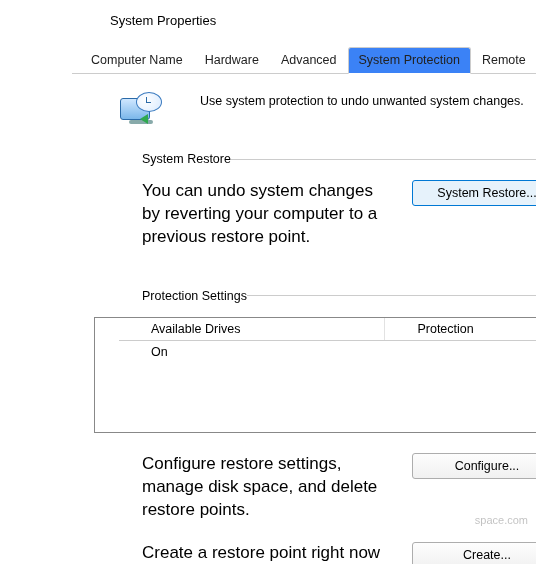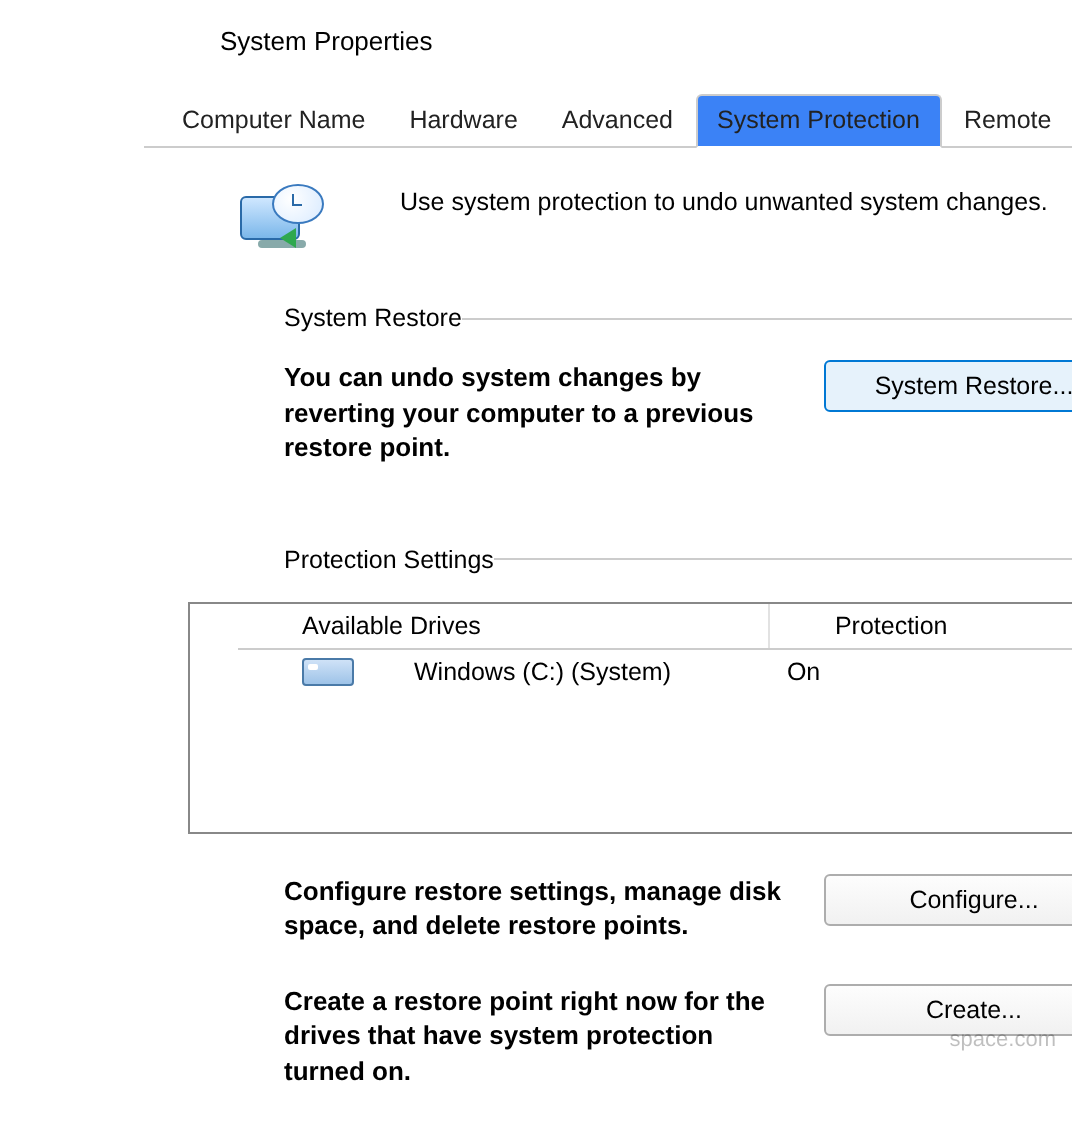--- a/index.html
+++ b/index.html
@@ -75,21 +75,21 @@
     border-bottom: 5px solid transparent;
     border-right: 8px solid #2fa84f;
   }
   .intro-text { font-size: 12.5px; padding-top: 2px; }
 
   .section-label { display: flex; align-items: center; margin-bottom: 14px; }
   .section-label .rule { flex: 1; height: 1px; background: #ccc; }
   .section-label span.lbl { font-size: 12.5px; }
 
   .row { display: flex; gap: 18px; align-items: flex-start; }
-  .row .text { flex: 1; font-size: 13px; line-height: 1.35; font-weight: bold; }
+  .row .text { flex: 1; font-size: 17px; line-height: 1.35; }
   .btn {
     min-width: 150px; height: 26px;
     border: 1px solid #adadad;
     background: linear-gradient(#fdfdfd,#f1f1f1);
     font-size: 12.5px;
     border-radius: 3px;
     padding: 0 14px;
     display: inline-flex; align-items: center; justify-content: center;
     color: #000;
   }
@@ -188,24 +188,20 @@
       <span class="lbl">Protection Settings</span>
       <div class="rule"></div>
     </div>
 
     <div class="drive-list">
       <div class="drive-head">
         <div class="col drives">Available Drives</div>
         <div class="col prot">Protection</div>
       </div>
       <div class="drive-row">
-        <div class="col drives">
-          <span class="drive-icon"></span>
-          <span>Windows (C:) (System)</span>
-        </div>
         <div class="col prot">On</div>
       </div>
     </div>
 
     <div class="gap-md"></div>
 
     <div class="row">
       <div class="text">Configure restore settings, manage disk space, and delete restore points.</div>
       <button class="btn">Configure...</button>
     </div>

